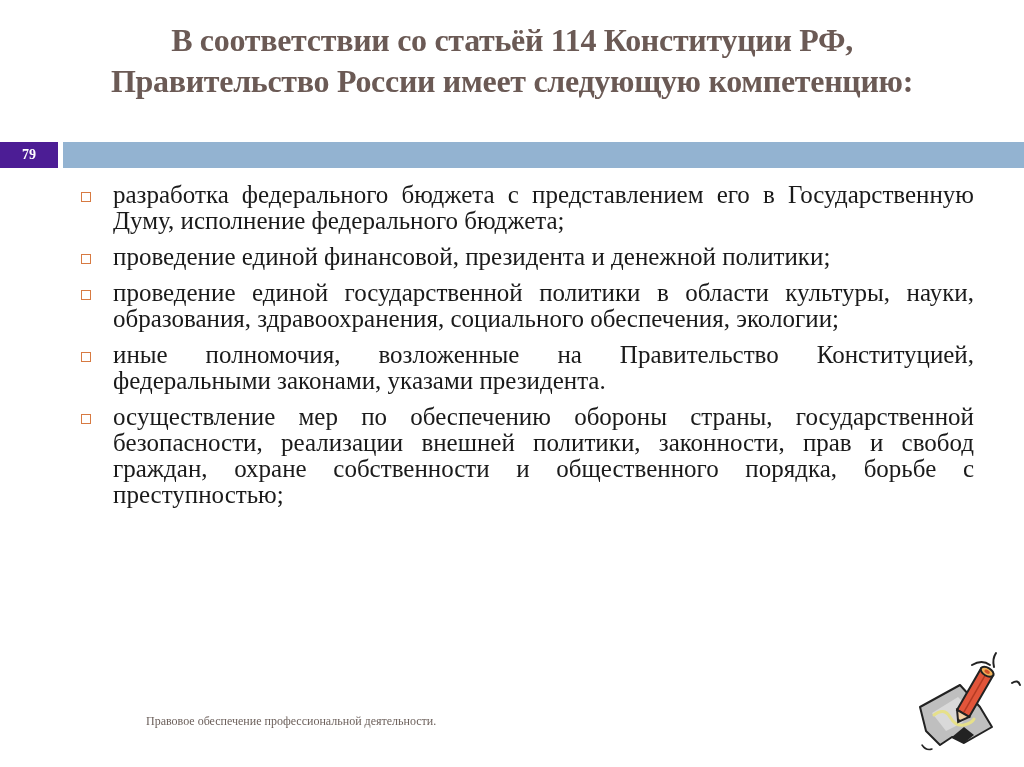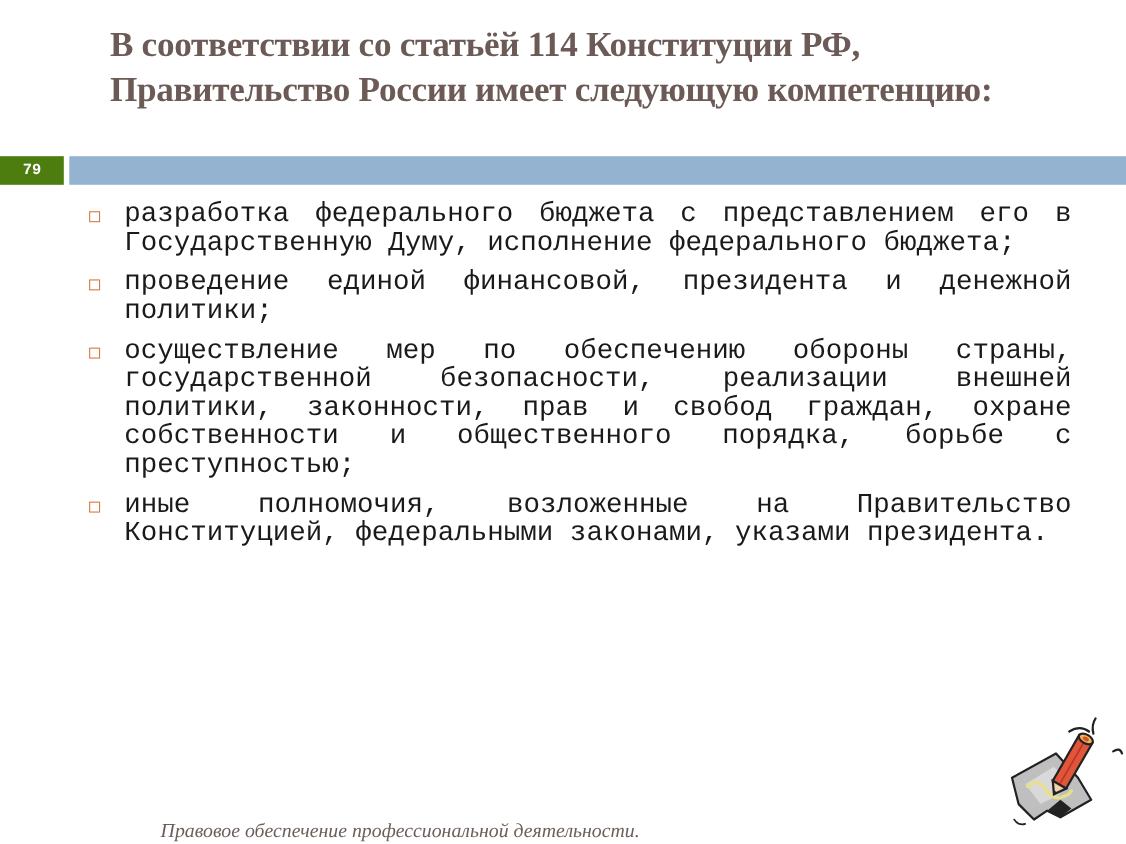--- a/index.html
+++ b/index.html
@@ -12,36 +12,37 @@
       height: 767px;
       position: relative;
       overflow: hidden;
       font-family: "Liberation Serif", "DejaVu Serif", serif;
     }
     .slide-title {
       position: absolute;
       left: 100px;
       top: 20px;
       width: 824px;
+      text-align: center;
       color: #6b5a55;
       font-family: "Liberation Serif", serif;
       font-weight: bold;
       font-size: 32px;
       line-height: 41px;
       letter-spacing: -0.3px;
     }
     .slide-number-box {
       position: absolute;
       left: 0;
       top: 142px;
       width: 58px;
       height: 26px;
-      background: #4d7c0f;
+      background: #4c1d95;
       color: #ffffff;
-      font-family: Liberation Mono, monospace;
+      font-family: Liberation Serif, serif;
       font-weight: bold;
       font-size: 14px;
       line-height: 26px;
       text-align: center;
     }
     .header-bar {
       position: absolute;
       left: 63px;
       top: 142px;
       right: 0;
@@ -49,21 +50,20 @@
       background: #93b3d1;
     }
     .bullet-list {
       position: absolute;
       left: 78px;
       top: 182px;
       width: 896px;
       margin: 0;
       padding: 0;
       list-style: none;
-      font-family: Liberation Mono, monospace;
     }
     .bullet-item {
       position: relative;
       padding-left: 35px;
       margin-bottom: 10px;
       color: #1a1a1a;
       font-size: 25px;
       line-height: 26px;
       text-align: justify;
       text-align-last: left;
@@ -76,26 +76,25 @@
       height: 8px;
       border: 1.5px solid #d77a42;
       box-sizing: content-box;
     }
     .bullet-text {
       display: block;
     }
     .footer-text {
       position: absolute;
       left: 146px;
-      top: 744px;
+      top: 710px;
       color: #6b5f5a;
       font-family: "Liberation Serif", serif;
-      font-size: 18px;
+      font-size: 12px;
       line-height: 22px;
-      font-style: italic;
     }
     .clipart {
       position: absolute;
       left: 912px;
       top: 645px;
       width: 110px;
       height: 110px;
     }
   </style>
 </head>
@@ -112,25 +111,29 @@
   <li class="bullet-item">
     <span class="bullet-marker"></span>
     <span class="bullet-text">разработка федерального бюджета с представлением его в Государственную Думу, исполнение федерального бюджета;</span>
   </li>
   <li class="bullet-item">
     <span class="bullet-marker"></span>
     <span class="bullet-text">проведение единой финансовой, президента и денежной политики;</span>
   </li>
   <li class="bullet-item">
     <span class="bullet-marker"></span>
-    <span class="bullet-text">осуществление мер по обеспечению обороны страны, государственной безопасности, реализации внешней политики, законности, прав и свобод граждан, охране собственности и общественного порядка, борьбе с преступностью;</span>
+    <span class="bullet-text">проведение единой государственной политики в области культуры, науки, образования, здравоохранения, социального обеспечения, экологии;</span>
   </li>
   <li class="bullet-item">
     <span class="bullet-marker"></span>
     <span class="bullet-text">иные полномочия, возложенные на Правительство Конституцией, федеральными законами, указами президента.</span>
+  </li>
+  <li class="bullet-item">
+    <span class="bullet-marker"></span>
+    <span class="bullet-text">осуществление мер по обеспечению обороны страны, государственной безопасности, реализации внешней политики, законности, прав и свобод граждан, охране собственности и общественного порядка, борьбе с преступностью;</span>
   </li>
 </ul>
 
 <div class="footer-text">Правовое обеспечение профессиональной деятельности.</div>
 
 <svg class="clipart" viewBox="0 0 110 110" xmlns="http://www.w3.org/2000/svg">
 
   <polygon points="8,62 48,40 68,62 80,82 52,98 40,92 28,100 14,86" fill="#bfbfbf" stroke="#222" stroke-width="2" stroke-linejoin="round"></polygon>
   <polygon points="20,68 46,52 60,66 50,78 34,86" fill="#d9d9d9" stroke="none"></polygon>
   <polygon points="40,92 52,82 62,90 52,98" fill="#222"></polygon>

